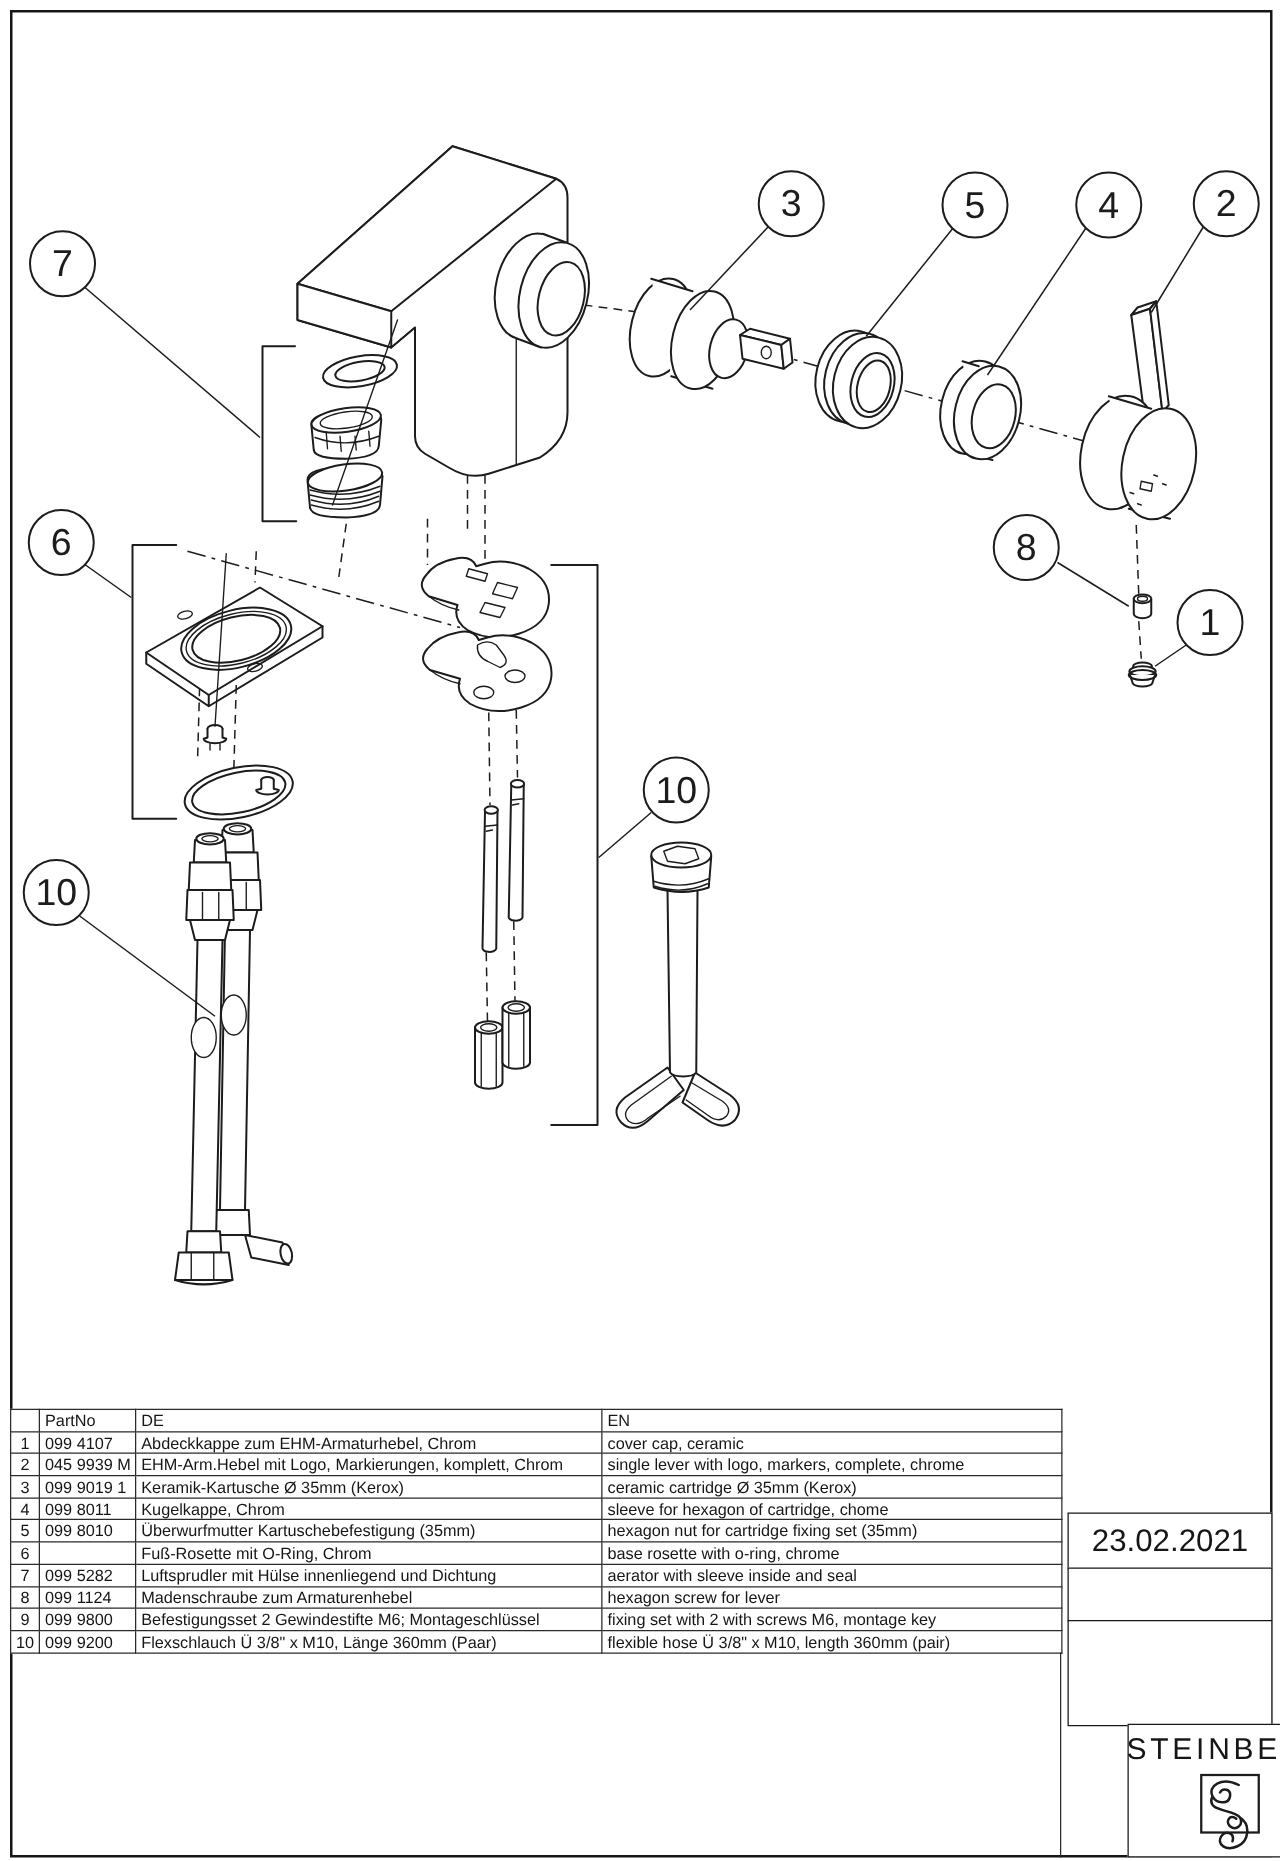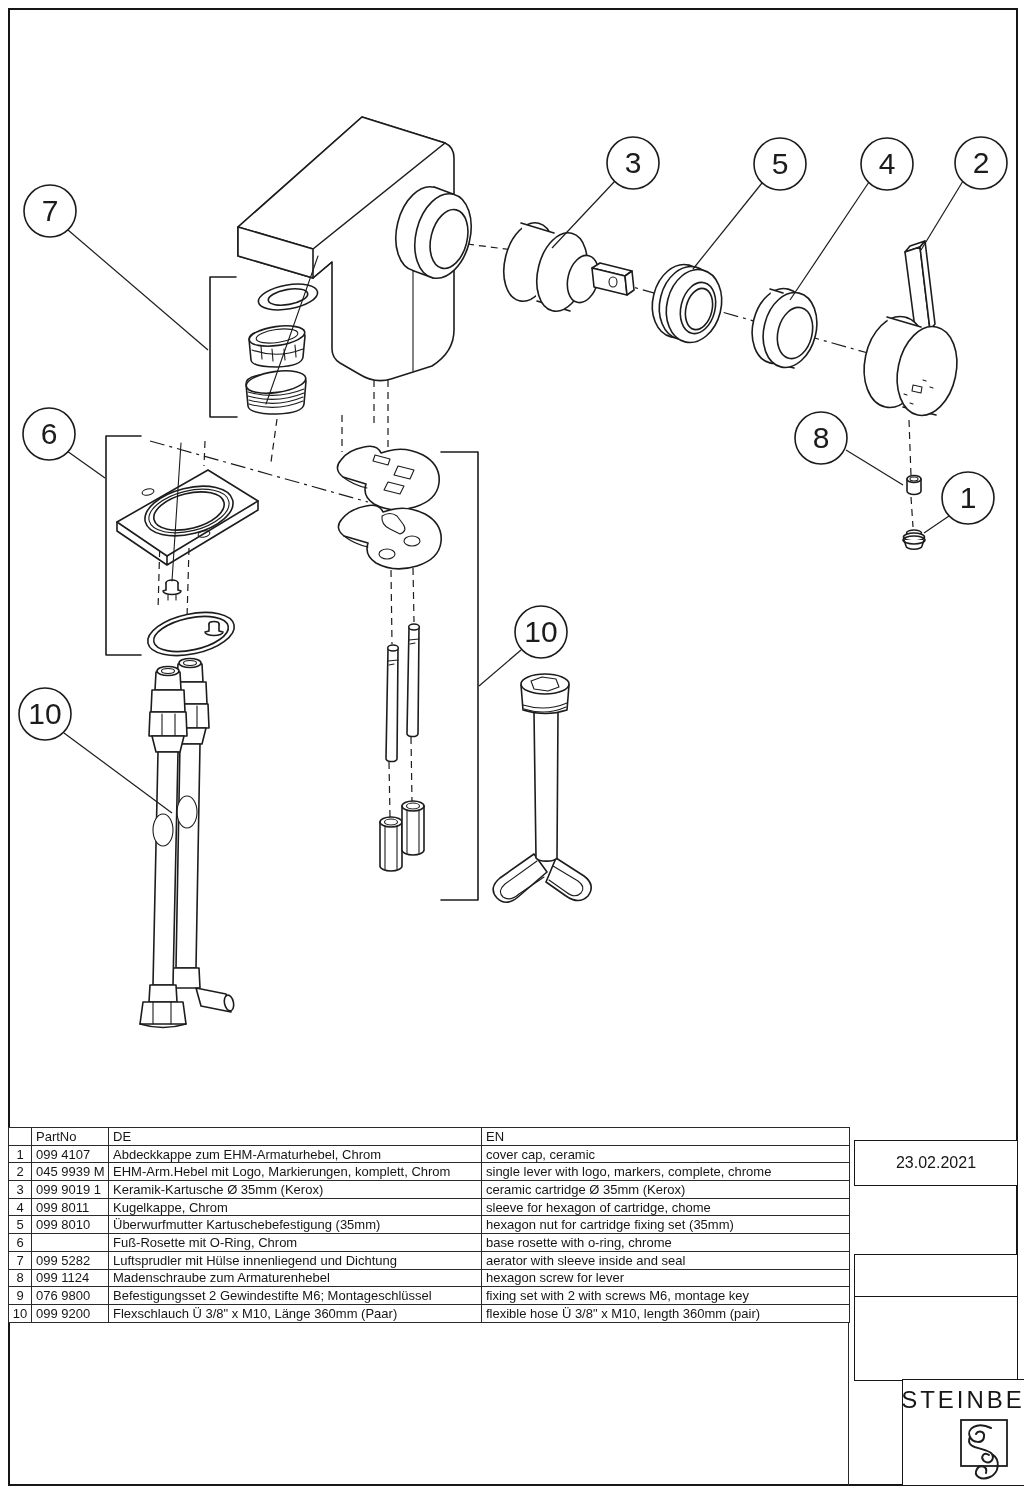--- a/index.html
+++ b/index.html
@@ -15,21 +15,21 @@
   .parts td{border:1.2px solid #2a2a2a;font-size:13px;line-height:15px;height:17.7px;
             padding:0 0 0 4px;white-space:nowrap;overflow:hidden;box-sizing:border-box;margin-top:29px;}
   .parts td.num{text-align:center;padding:0;}
   .below-table{position:absolute;left:8px;top:1322px;width:841px;height:164px;
                border-right:1.2px solid #2a2a2a;box-sizing:border-box;}
 
   
   .tb{position:absolute;left:854px;width:164px;box-sizing:border-box;
       border:1.6px solid #161616;background:#fff;display:flex;align-items:center;justify-content:center;}
   .tb-a{top:1127px;height:85px;font-size:35px;letter-spacing:1px;}
-  .tb-b{top:1140px;height:46px;font-size:16px;}
+  .tb-b{top:1210px;height:46px;font-size:25px;}
   .tb-c{top:1254px;height:44px;}
   .tb-d{top:1296px;height:85px;}
   .tb-e{top:1379px;height:107px;flex-direction:column;justify-content:flex-start;padding-top:6px;margin-left:48px;}
   .brand{font-size:24px;letter-spacing:3px;font-weight:400;}
 </style>
 </head>
 <body>
 
 <div class="page">
   <div class="frame"></div>
@@ -421,21 +421,21 @@
       <td>aerator with sleeve inside and seal</td>
     </tr>
     <tr>
       <td class="num">8</td>
       <td>099 1124</td>
       <td>Madenschraube zum Armaturenhebel</td>
       <td>hexagon screw for lever</td>
     </tr>
     <tr>
       <td class="num">9</td>
-      <td>076 9800</td>
+      <td>099 9800</td>
       <td>Befestigungsset 2 Gewindestifte M6; Montageschlüssel</td>
       <td>fixing set with 2 with screws M6, montage key</td>
     </tr>
     <tr>
       <td class="num">10</td>
       <td>099 9200</td>
       <td>Flexschlauch Ü 3/8" x M10, Länge 360mm (Paar)</td>
       <td>flexible hose Ü 3/8" x M10, length 360mm (pair)</td>
     </tr>
   </tbody>

